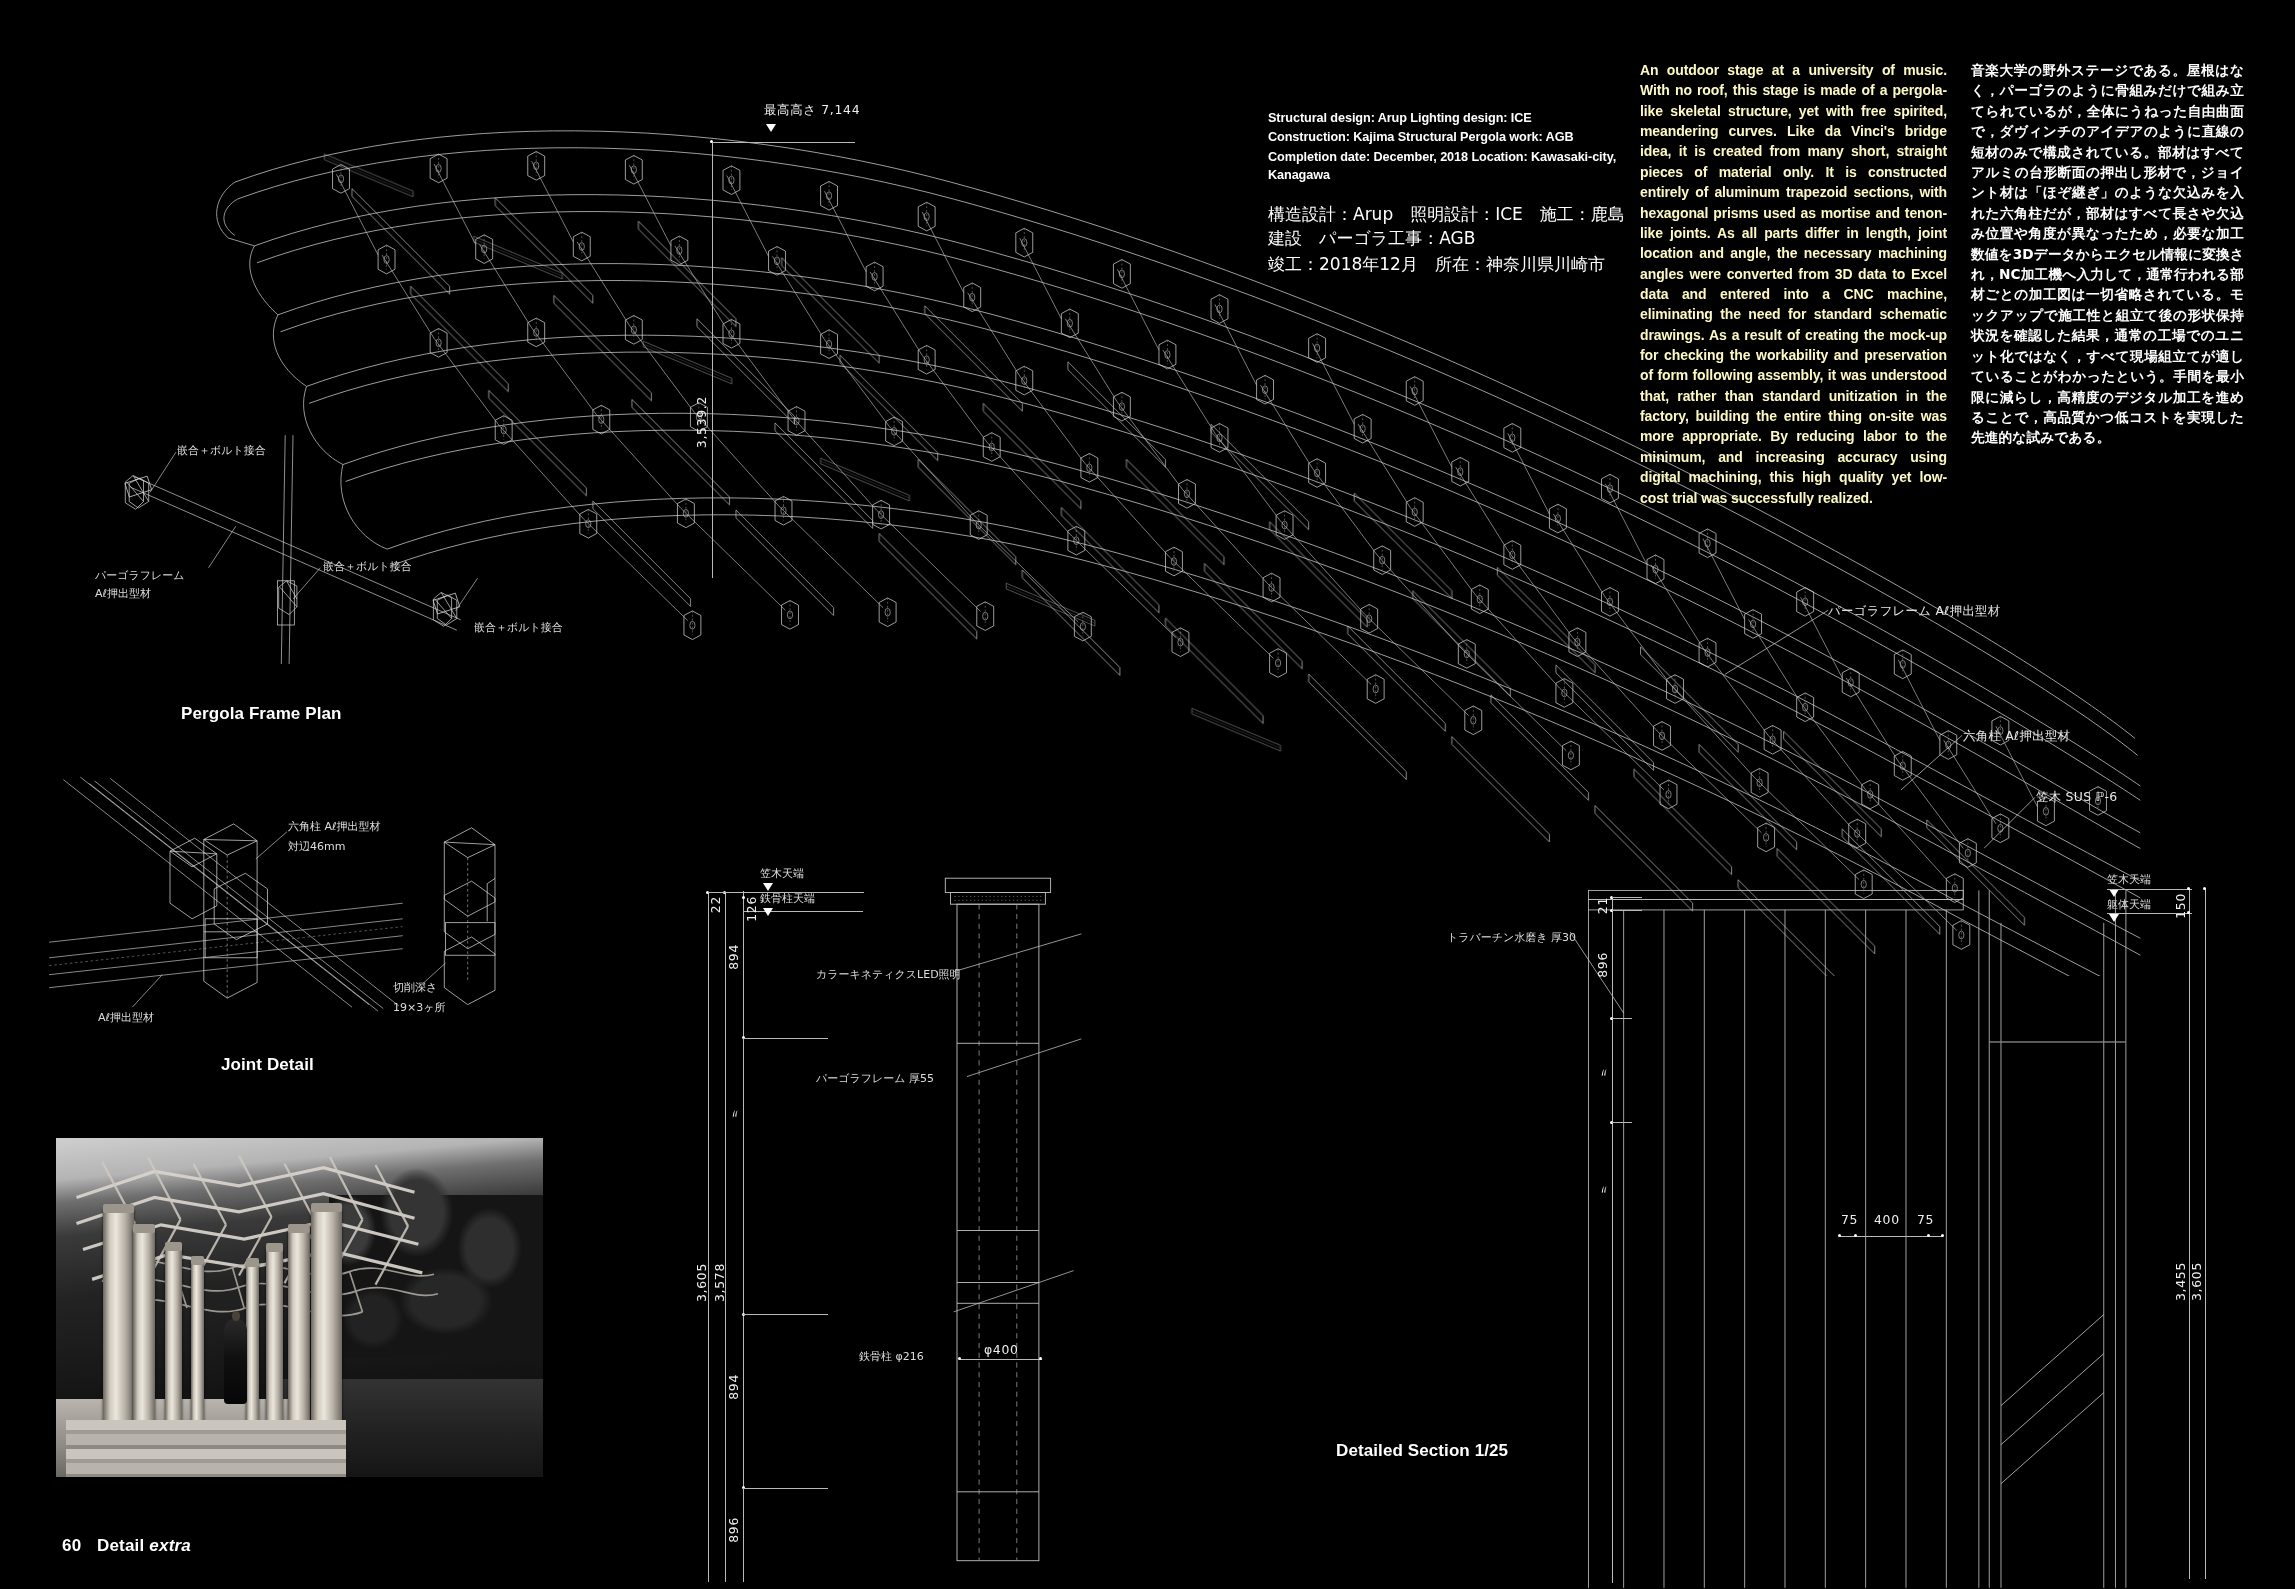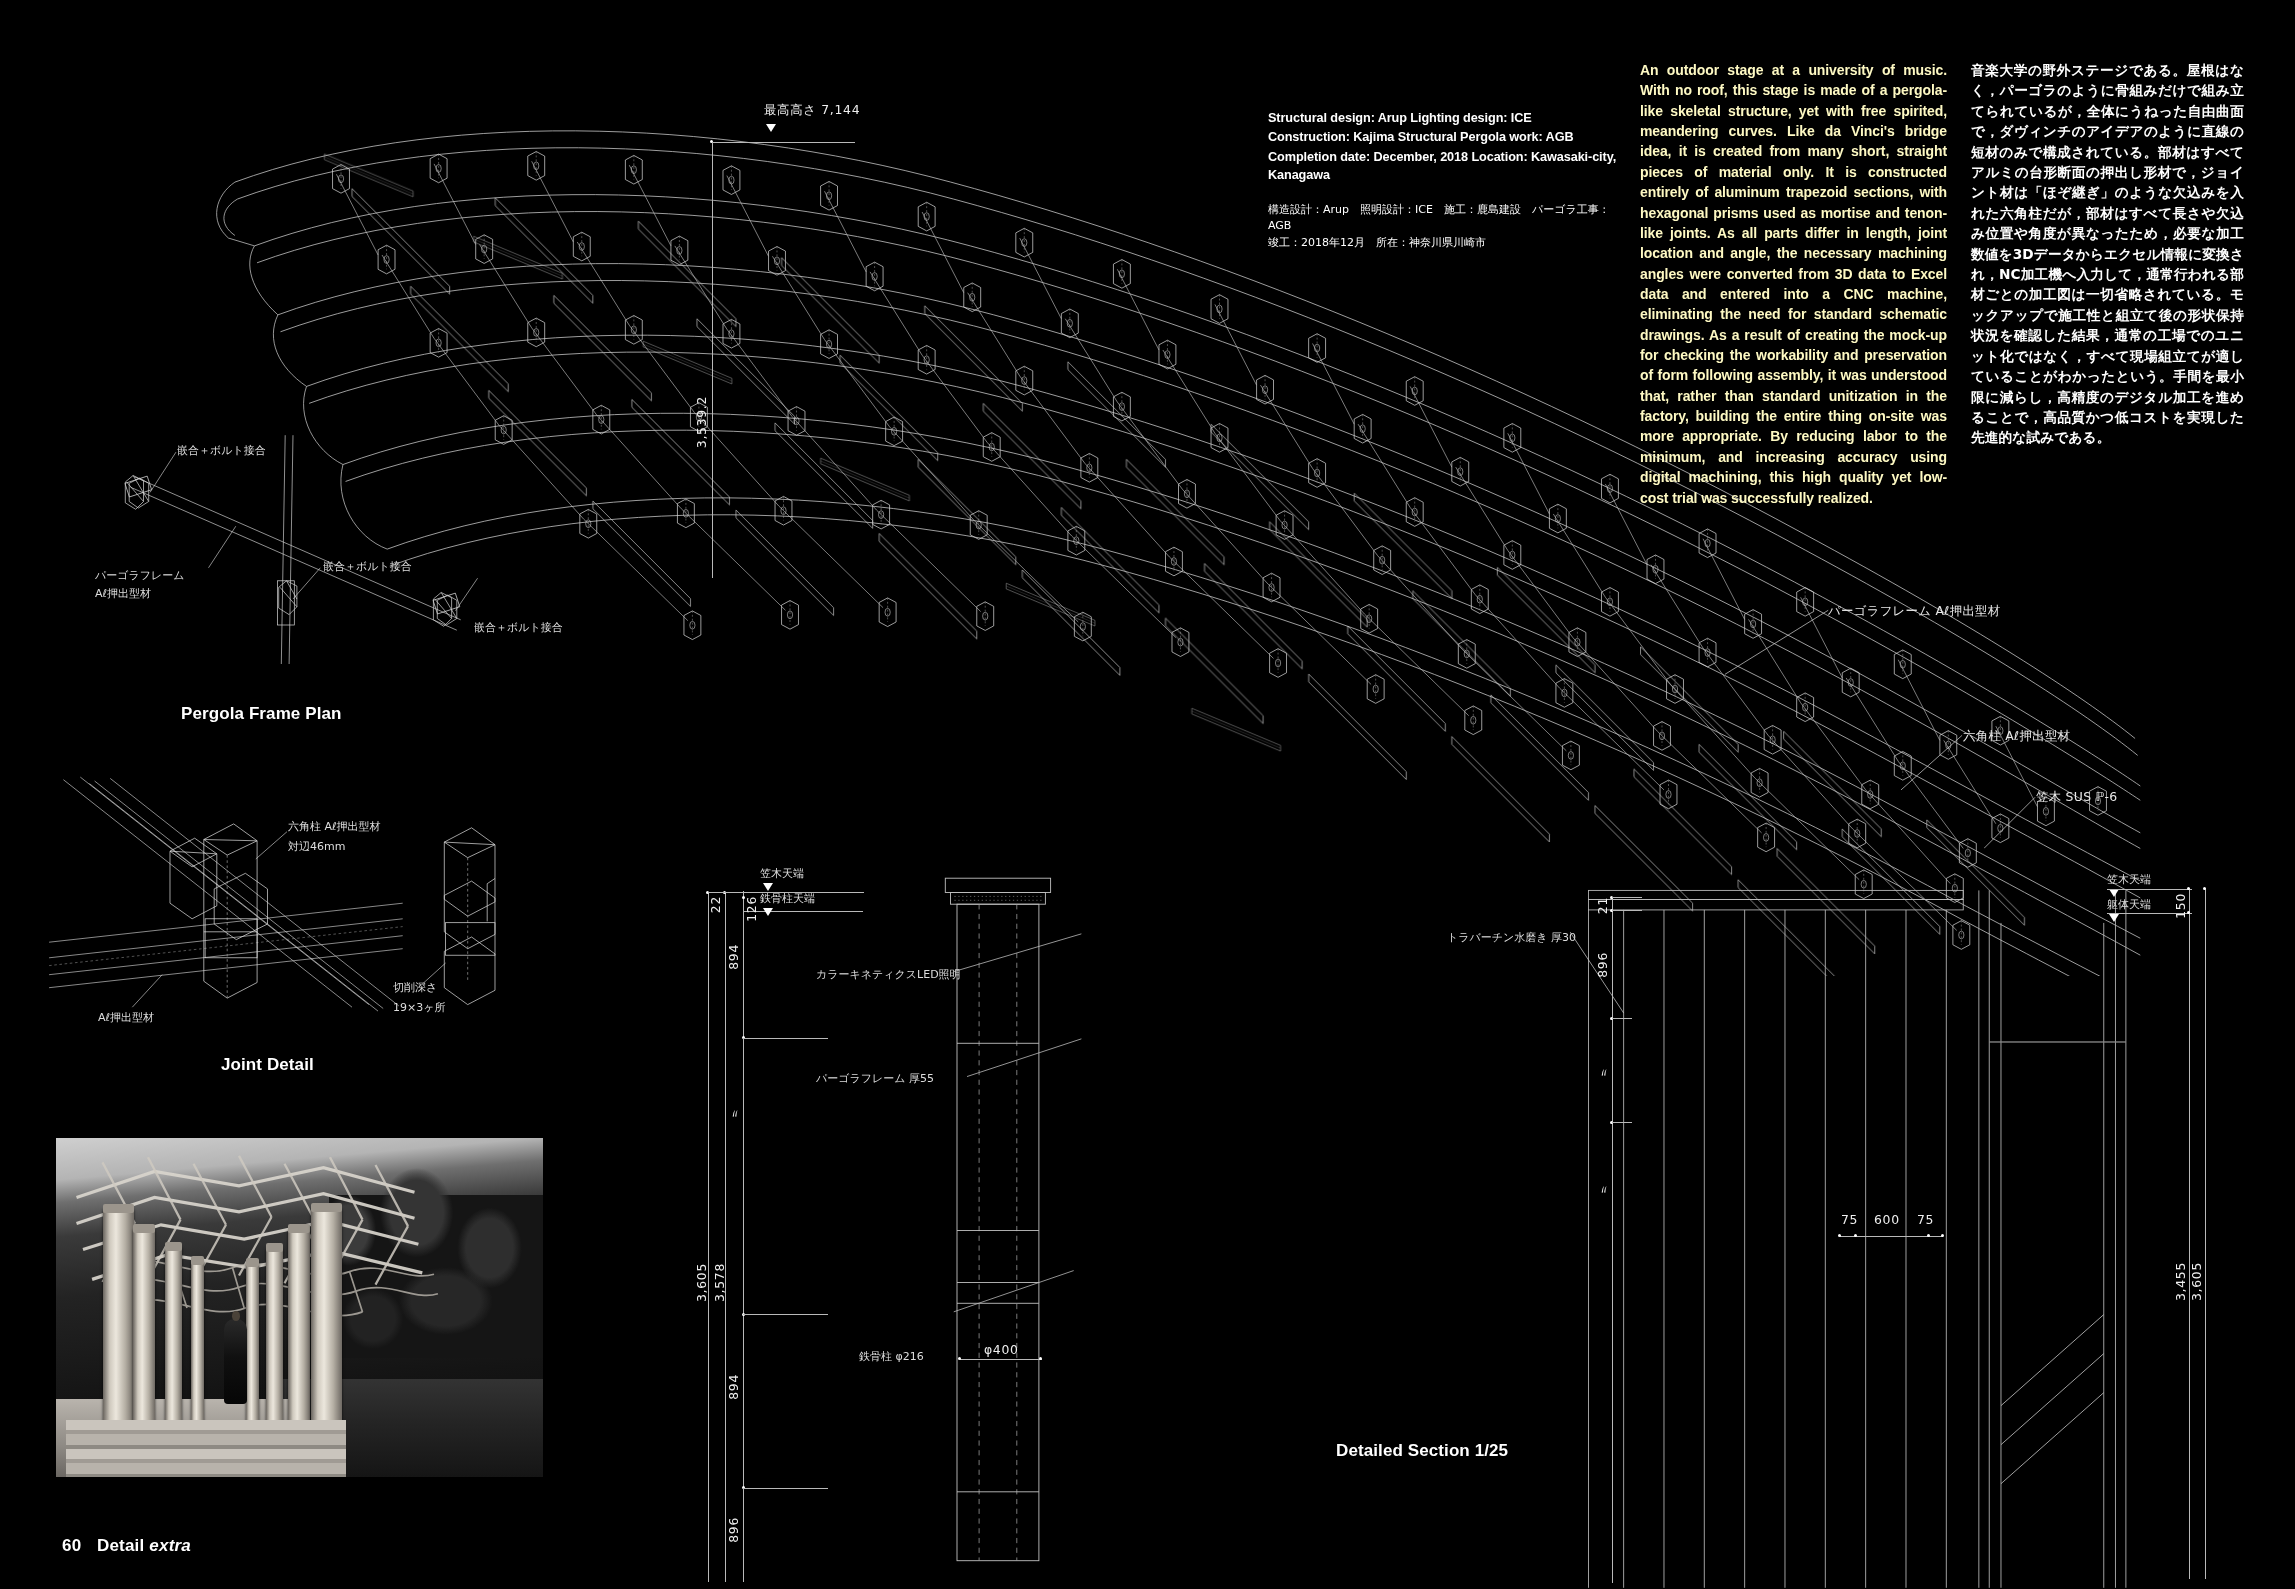--- a/index.html
+++ b/index.html
@@ -22,21 +22,21 @@
   .cap{font-weight:bold;font-size:17px;letter-spacing:0.1px;color:#fff;white-space:nowrap;}
   .vline{position:absolute;width:0.7px;background:#b9b9b9;}
   .hline{position:absolute;height:0.7px;background:#b9b9b9;}
   .dot{position:absolute;width:3.3px;height:3.3px;border-radius:50%;background:#fff;}
   .tri{width:0;height:0;border-left:5.9px solid transparent;border-right:5.9px solid transparent;
        border-top:8.5px solid #fff;}
 
   
   #credits{left:1268px;top:109px;width:365px;}
   #credits p{margin:0 0 1.3px 0;font-size:12.7px;line-height:1.42;font-weight:bold;letter-spacing:-0.1px;color:#fff;}
-  #credits .jp{font-family:"DejaVu Sans",sans-serif;font-weight:normal;font-size:11px;letter-spacing:0px;}
+  #credits .jp{font-family:"DejaVu Sans",sans-serif;font-weight:normal;font-size:17px;letter-spacing:0px;}
   #credits .gap{height:17px;}
 
   #body-en{left:1640px;top:60px;width:307px;}
   #body-en p{margin:0;font-size:14px;line-height:1.455;font-weight:bold;text-align:justify;
              letter-spacing:-0.1px;color:#fef9c3;hyphens:none;}
 
   #body-ja{left:1971px;top:60px;width:273px;font-weight:bold;}
   #body-ja p{margin:0;font-family:"DejaVu Sans",sans-serif;font-size:13.7px;line-height:1.49;
              text-align:justify;color:#fff;letter-spacing:0.1px;}
 
@@ -678,21 +678,21 @@
   <div class="abs dimtxt" style="left:1595px;top:952px;">896</div>
   <div class="abs dimtxt" style="left:1596px;top:1070px;">〃</div>
   <div class="abs dimtxt" style="left:1596px;top:1187px;">〃</div>
 
   <div class="abs hline" style="left:1840px;top:1236px;width:103px;"></div>
   <div class="abs dot" style="left:1838px;top:1234px;"></div>
   <div class="abs dot" style="left:1854px;top:1234px;"></div>
   <div class="abs dot" style="left:1927px;top:1234px;"></div>
   <div class="abs dot" style="left:1941px;top:1234px;"></div>
   <div class="abs dimtxt-h" style="left:1841px;top:1212px;">75</div>
-  <div class="abs dimtxt-h" style="left:1874px;top:1212px;">600</div>
+  <div class="abs dimtxt-h" style="left:1874px;top:1212px;">400</div>
   <div class="abs dimtxt-h" style="left:1917px;top:1212px;">75</div>
 
   <div class="abs cad-s" style="left:2107px;top:872px;">笠木天端</div>
   <div class="abs tri" style="left:2109px;top:889px;"></div>
   <div class="abs cad-s" style="left:2107px;top:897px;">躯体天端</div>
   <div class="abs tri" style="left:2109px;top:914px;"></div>
 
   <div class="abs hline" style="left:2107px;top:889px;width:85px;"></div>
   <div class="abs hline" style="left:2107px;top:913px;width:85px;"></div>
   <div class="abs vline" style="left:2189px;top:888px;height:691px;"></div>

